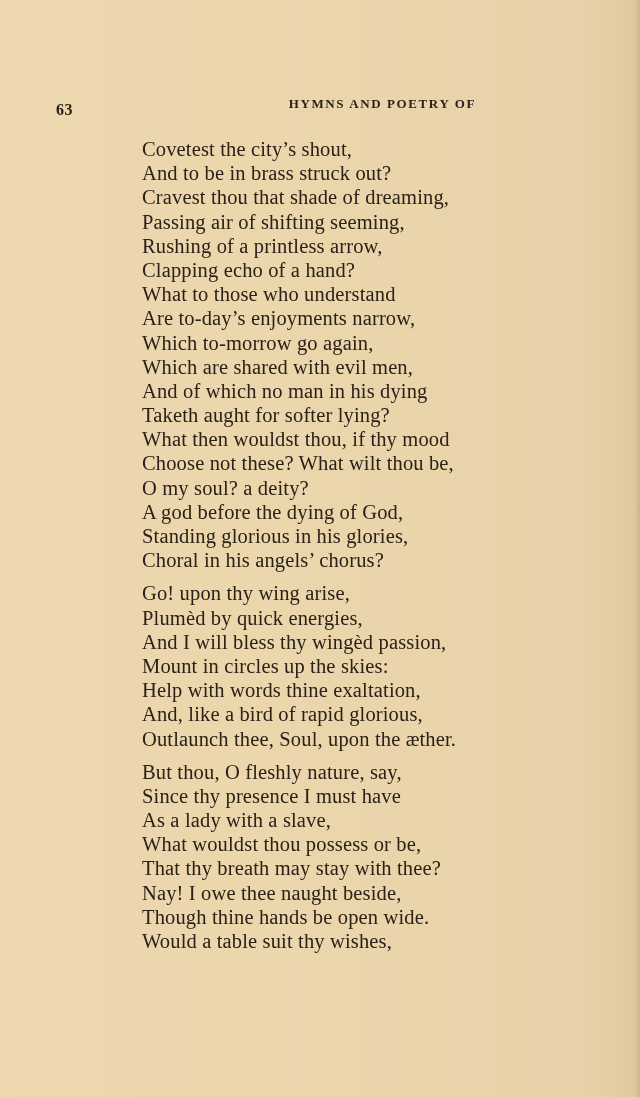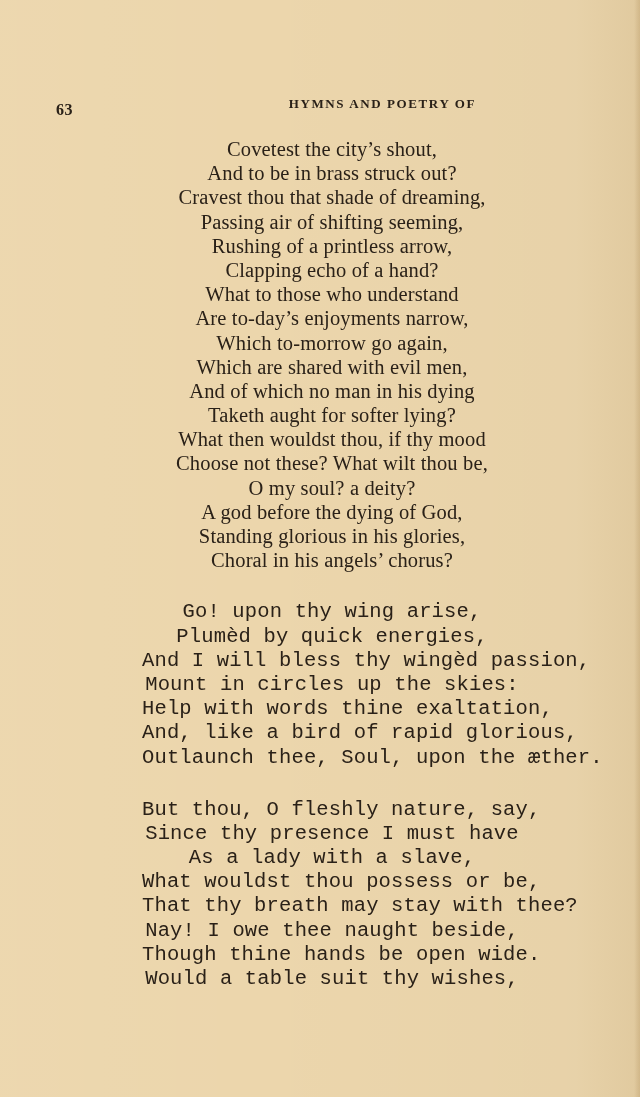--- a/index.html
+++ b/index.html
@@ -50,25 +50,23 @@
       white-space: nowrap;
     }
     .poem {
       position: absolute;
       left: 142px;
       top: 137px;
       width: 380px;
     }
     .stanza {
       margin: 0;
-      text-align: center;
     }
     .stanza + .stanza {
-      margin-top: 28px;
-      font-family: Liberation Mono, monospace;
+      margin-top: 9px;
     }
     .verse-line {
       display: block;
       font-size: 20.5px;
       line-height: 24.2px;
       height: 24.2px;
       white-space: nowrap;
       letter-spacing: 0.15px;
     }
   </style>

